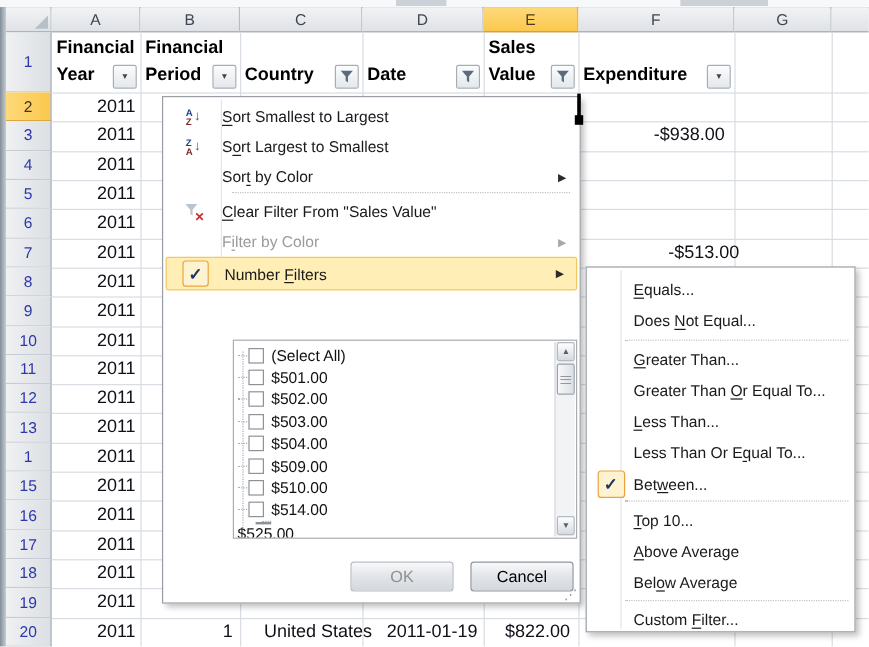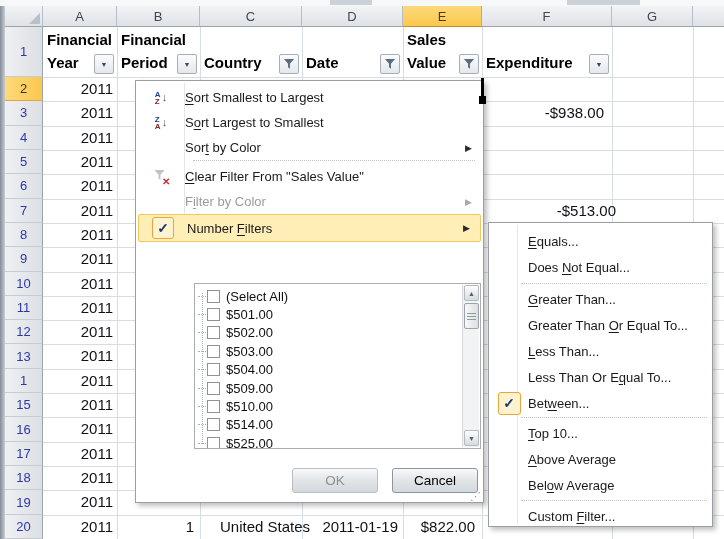--- a/index.html
+++ b/index.html
@@ -332,21 +332,21 @@
         <div class="litem" style="top: 113.4px;">
           <div class="stub"></div>
           <div class="cb"></div>
           <div style="white-space: nowrap;">$510.00</div>
         </div>
         <div class="litem" style="top: 131.8px;">
           <div class="stub"></div>
           <div class="cb"></div>
           <div style="white-space: nowrap;">$514.00</div>
         </div>
-        <div class="litem" style="top: 150.2px;">
+        <div class="litem" style="top: 150.2px; flex-direction: column;">
           <div class="stub"></div>
           <div class="cb"></div>
           <div style="white-space: nowrap;">$525.00</div>
         </div>
       </div>
     <div class="btn" style="left:256px;top:387px;">Cancel</div>
     <div class="btn disabled" style="left:156px;top:387px;">OK</div>
     <div class="resize-grip">⋰</div>
   </div>
 

